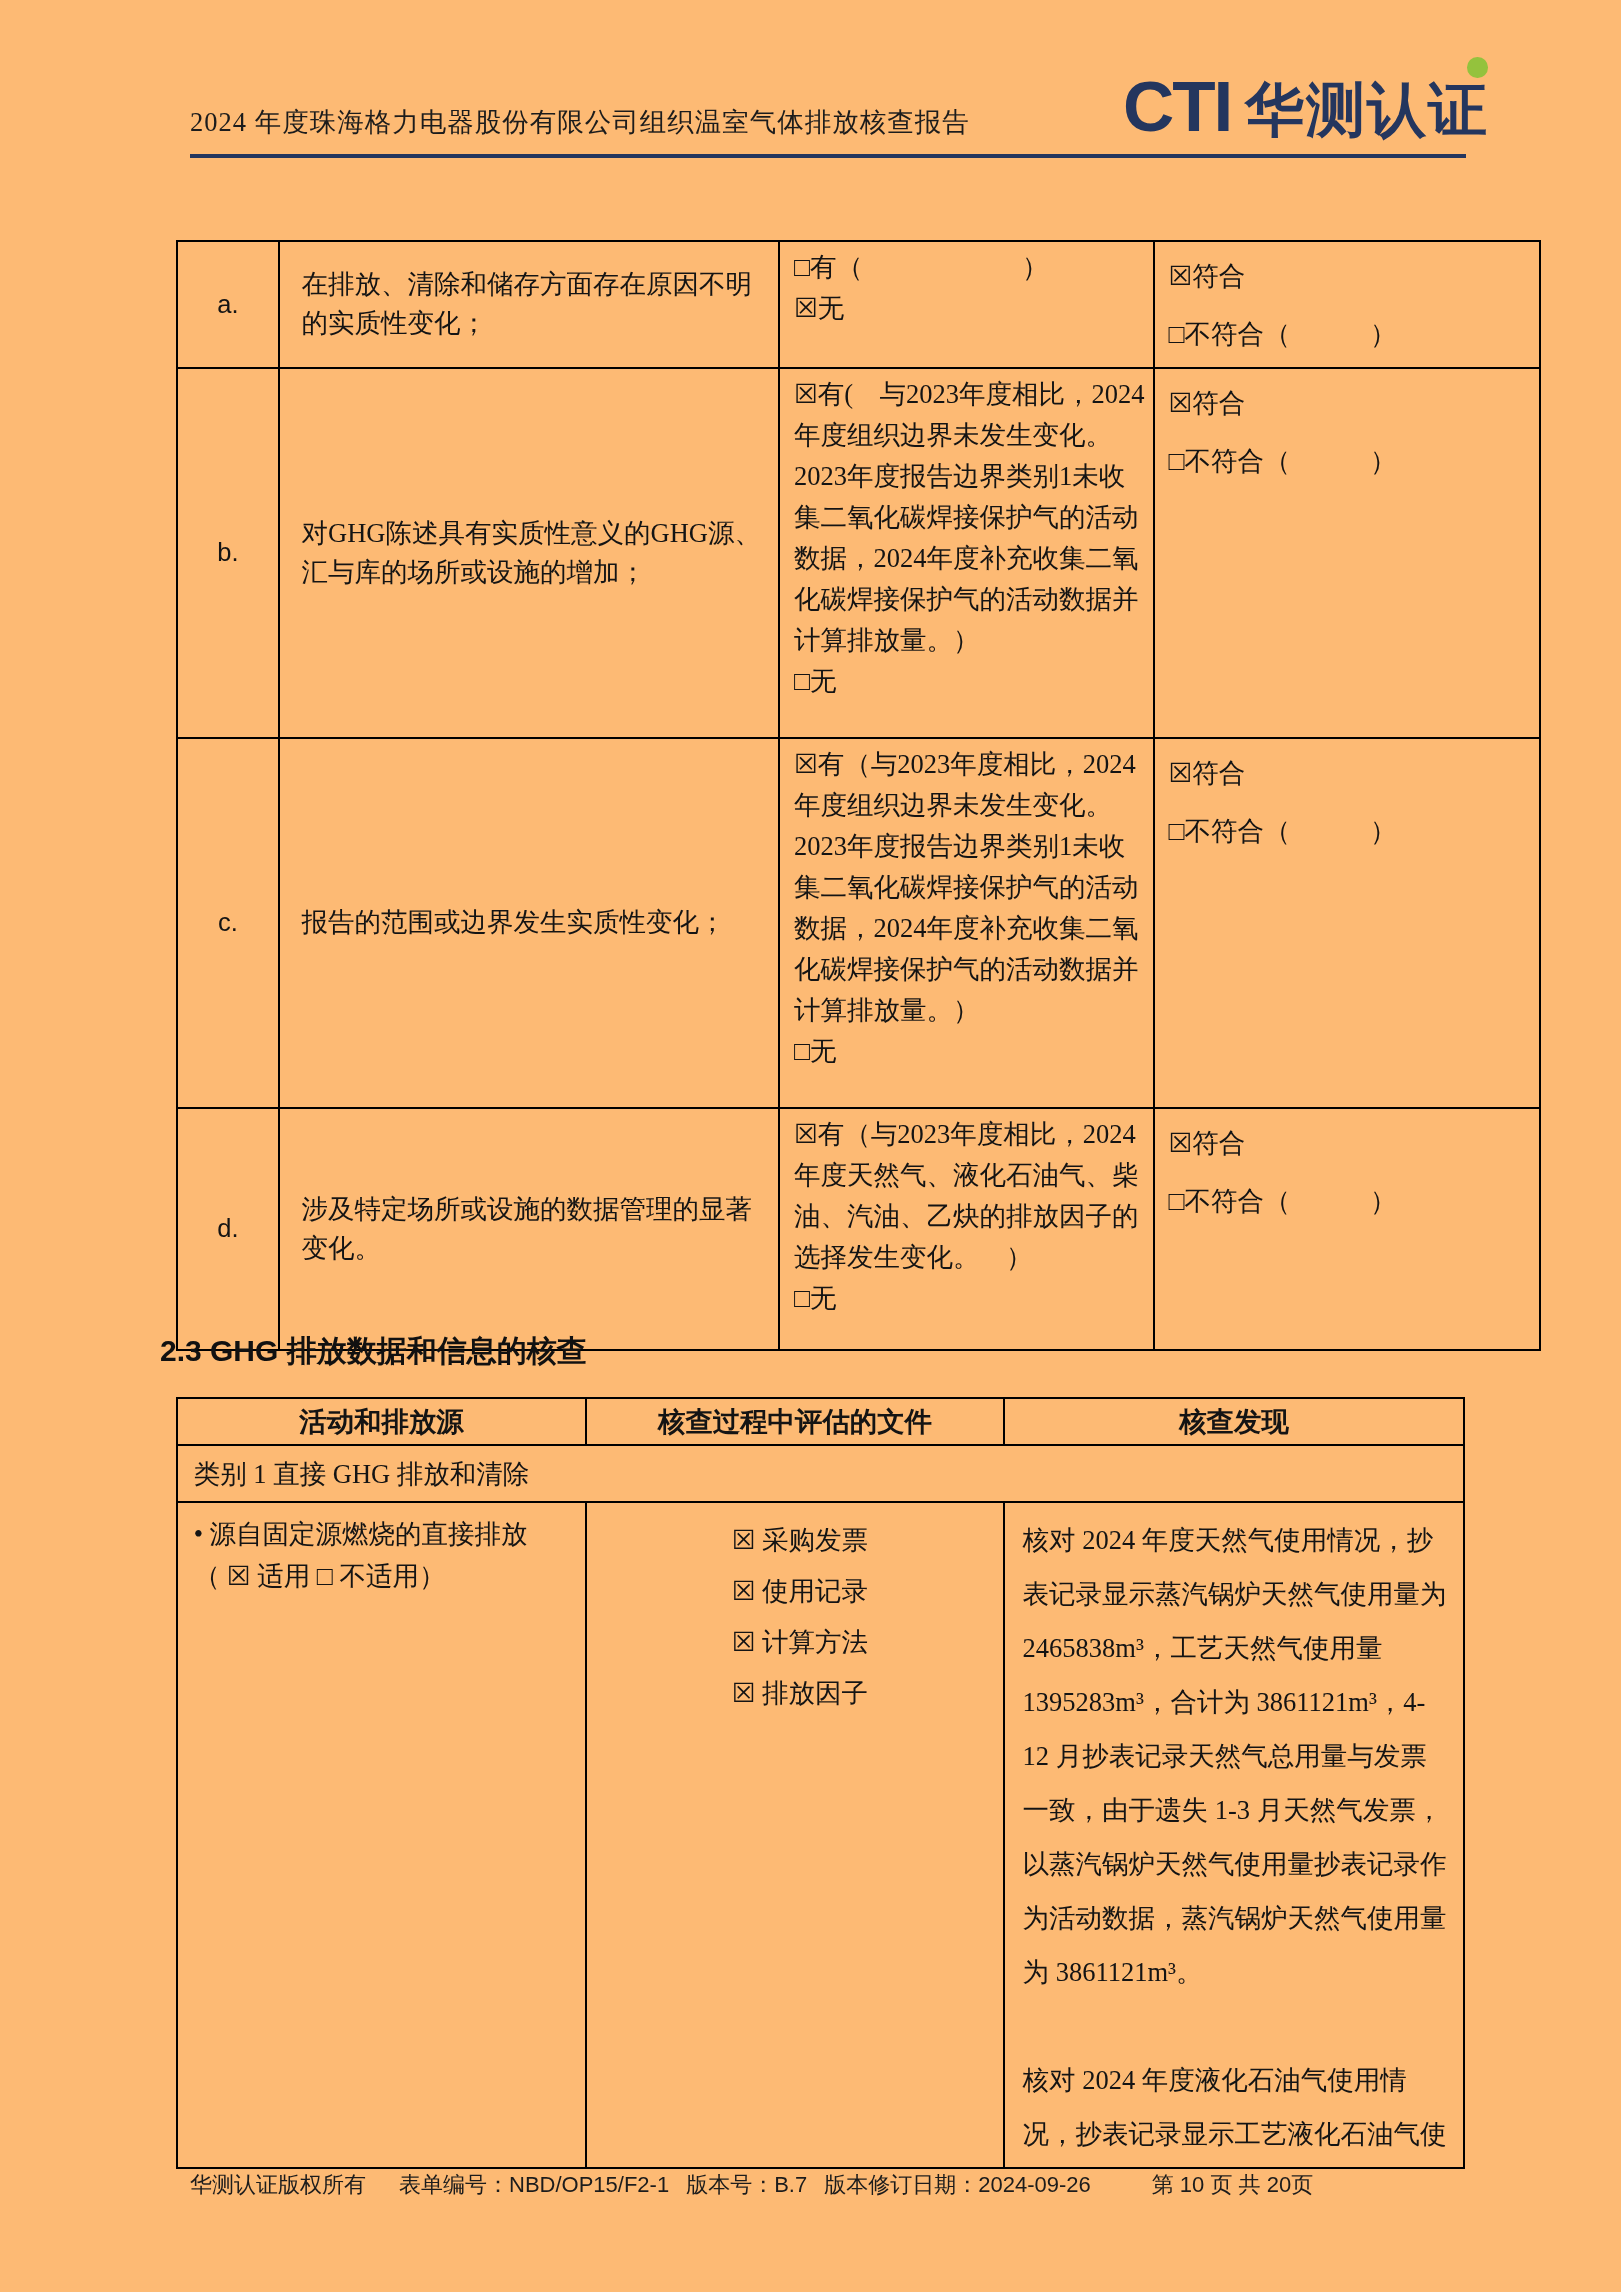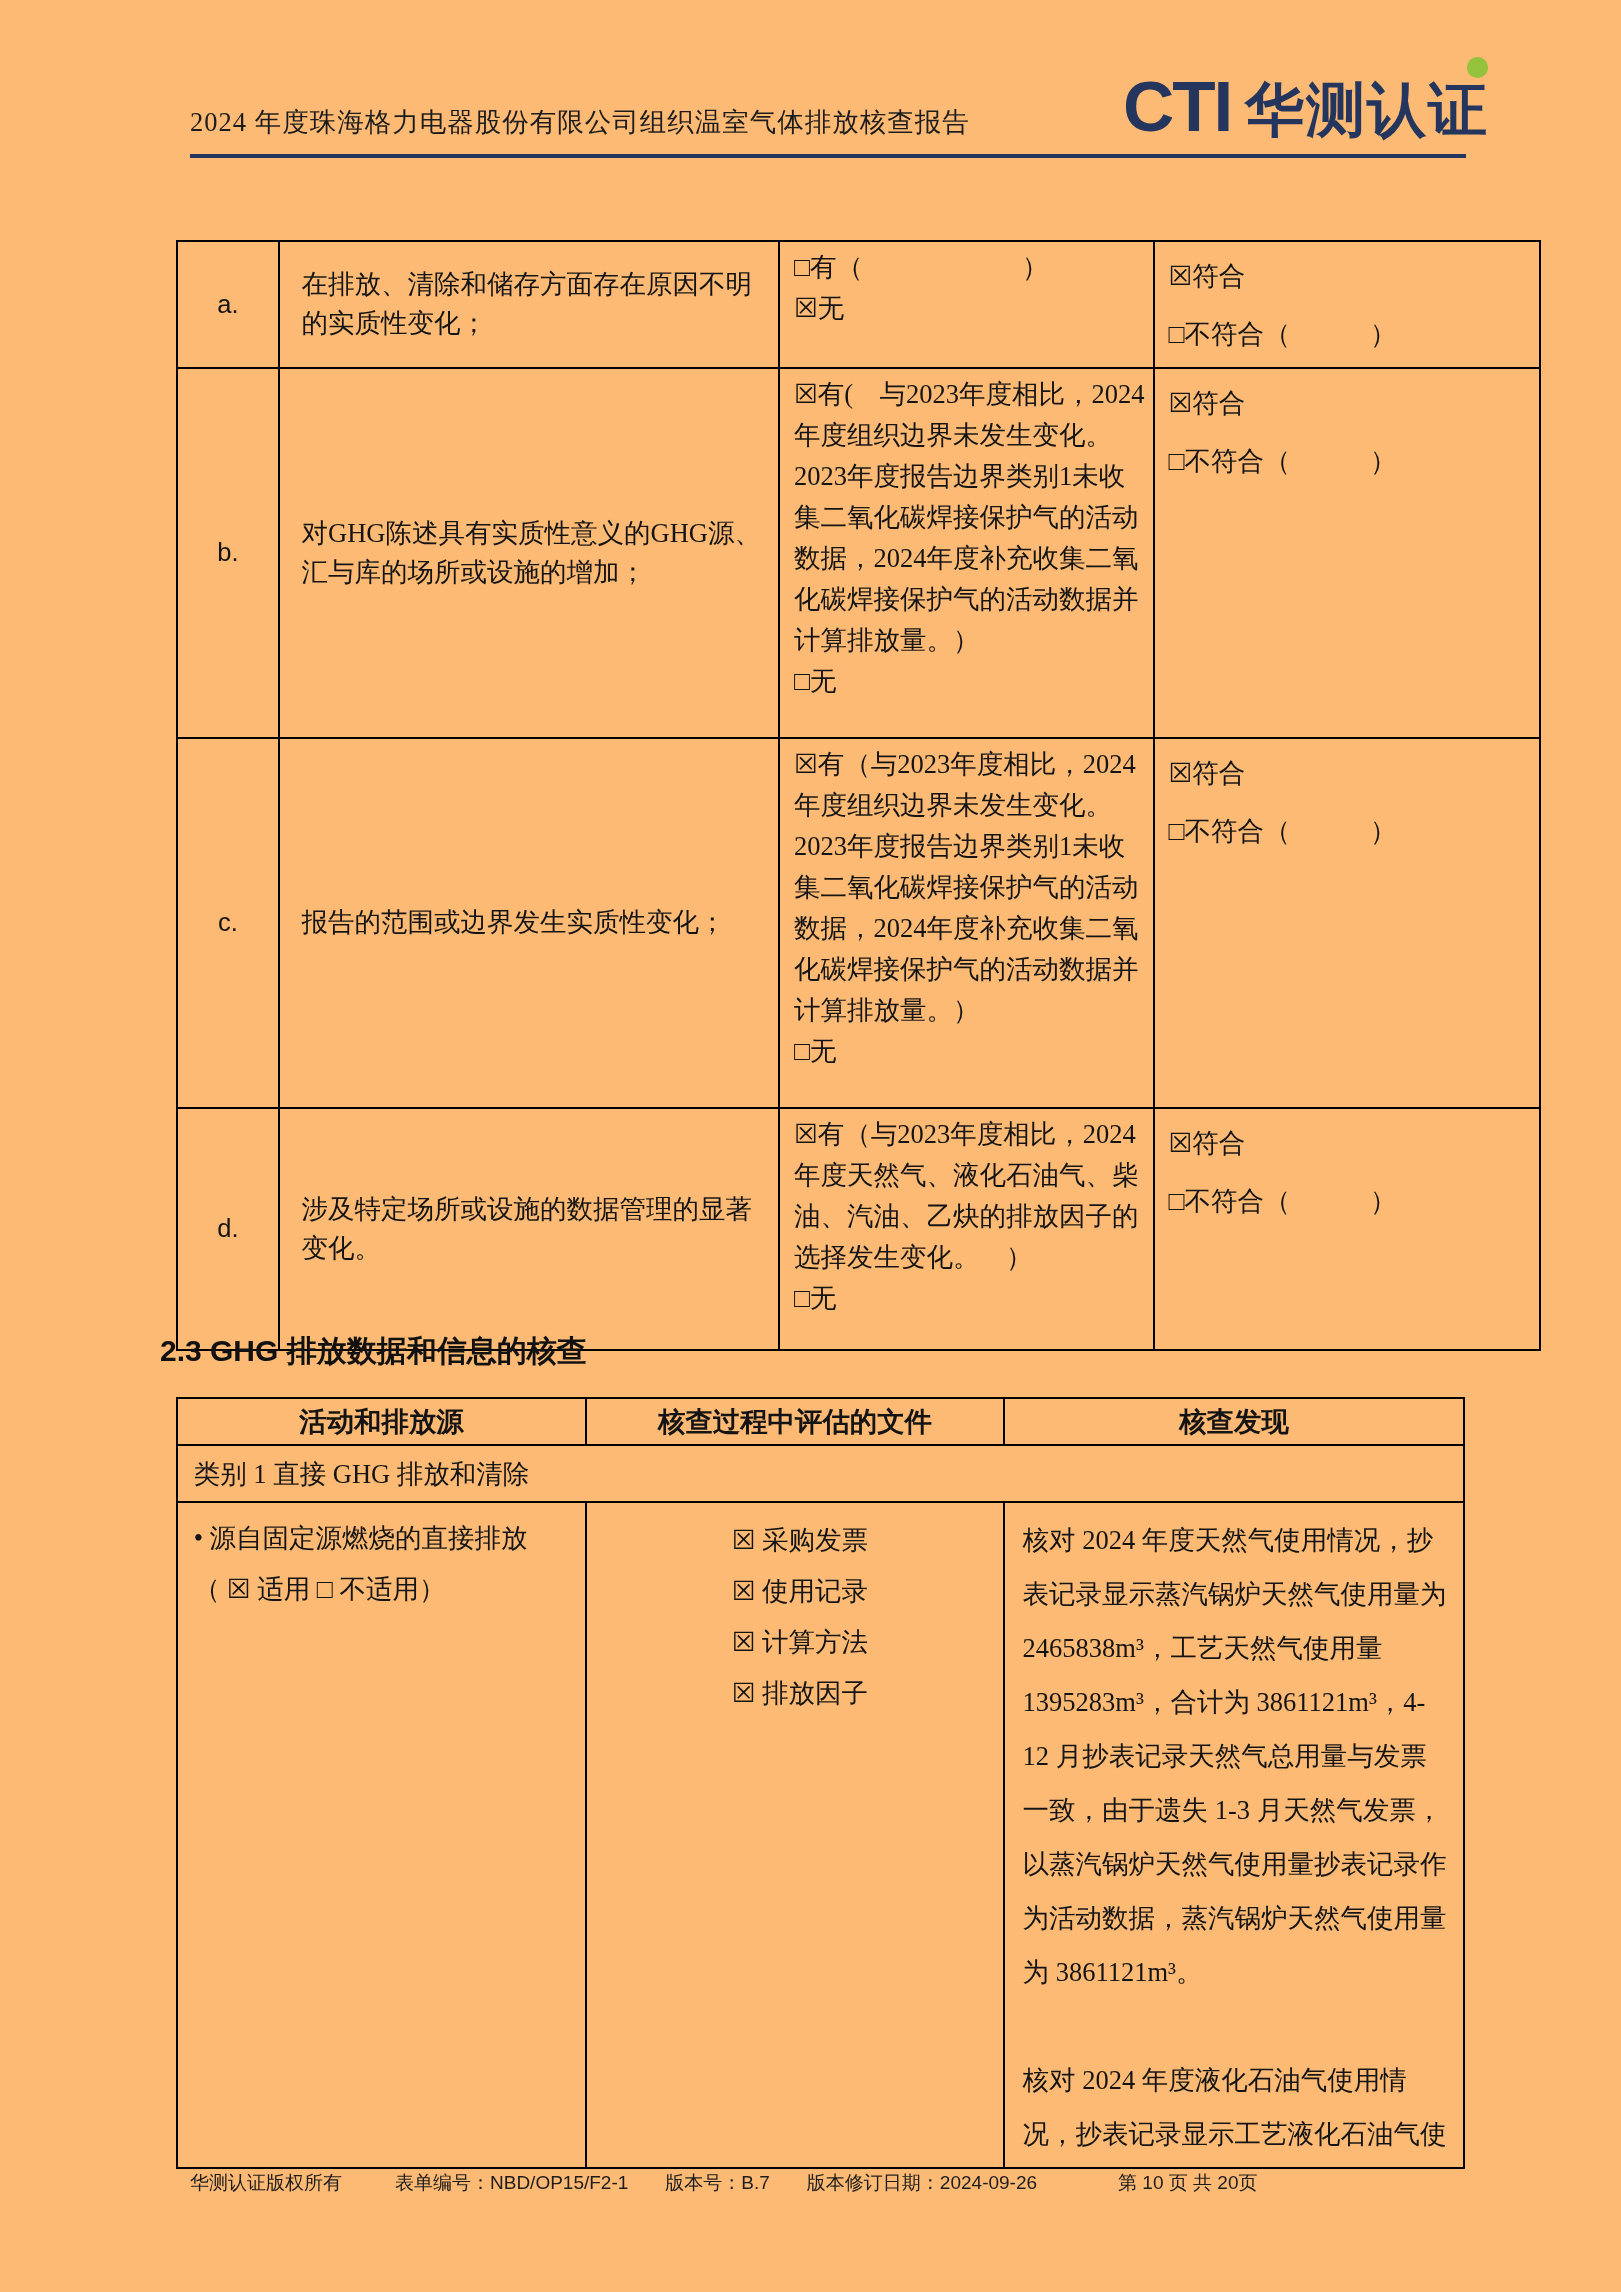--- a/index.html
+++ b/index.html
@@ -55,28 +55,28 @@
   .t2{left:176px;top:1397px;width:1274px;font-size:26.5px;padding-left:40px;}
   .t2 .hcell{
     height:43px;text-align:center;vertical-align:middle;font-weight:bold;
     font-size:27.4px;border-bottom:2.9px solid #000;
   }
   .t2 .w1{width:405px;}
   .t2 .w2{width:414px;}
   .t2 .w3{width:456px;}
   .t2 .cat td{height:51px;vertical-align:middle;padding:2px 9.8px 2px 15.7px;}
   .t2 .body td{vertical-align:top;}
-  .t2 .body .a1{height:600px;padding:9.8px 9.8px 5.9px 15.7px;line-height:51px;margin-top:32px;}
+  .t2 .body .a1{height:600px;padding:9.8px 9.8px 5.9px 15.7px;line-height:42px;margin-top:32px;}
   .t2 .body .a2{padding:11.8px 9.8px 5.9px 19.6px;line-height:51px;text-align:center;}
   .t2 .body .a3{padding:9.8px 13.7px 5.9px 17.6px;line-height:54px;}
   
   .footer{
-    position:absolute;left:190px;top:2122px;width:1276px;font-size:19px;
+    position:absolute;left:190px;top:2122px;width:1276px;font-size:22px;
     font-family:"Liberation Sans","DejaVu Sans",sans-serif;color:#1c1c1c;
-    display:flex;align-items:baseline;white-space:nowrap;gap:20px;
+    display:flex;align-items:baseline;white-space:nowrap;
   }
   .footer .gap-l{margin-left:33px;}
   .footer .gap-s{margin-left:17px;}
   .footer .pg{margin-left:61px;margin-top:48px;}
 </style>
 </head>
 <body>
 
 <div class="page">
 

